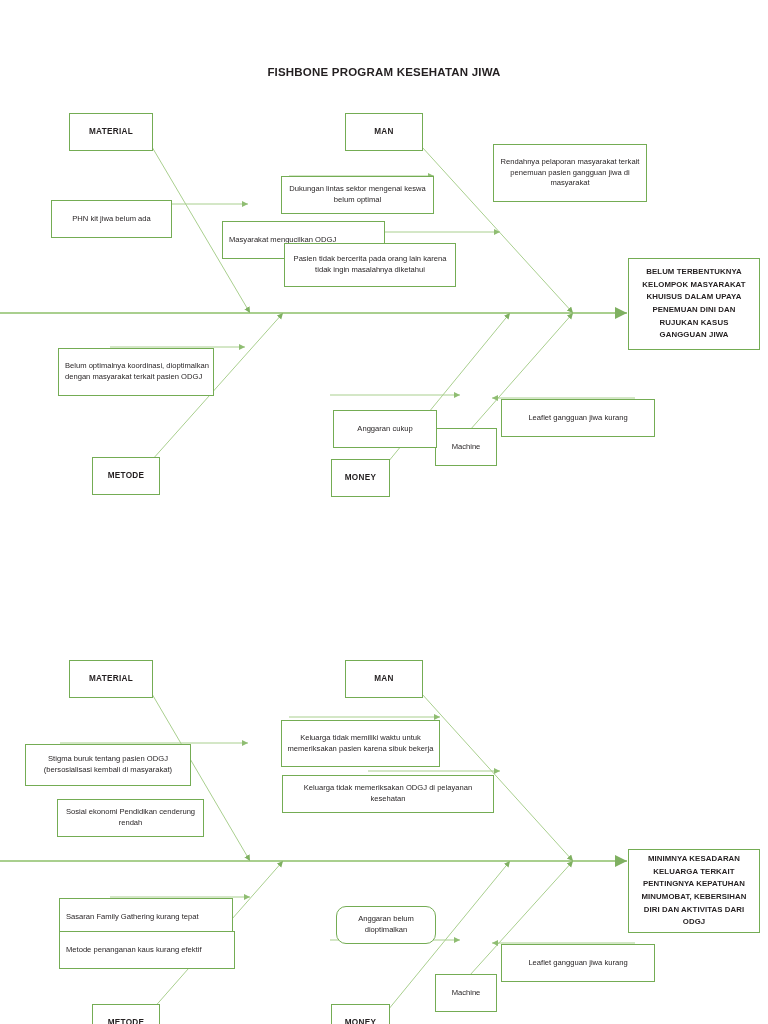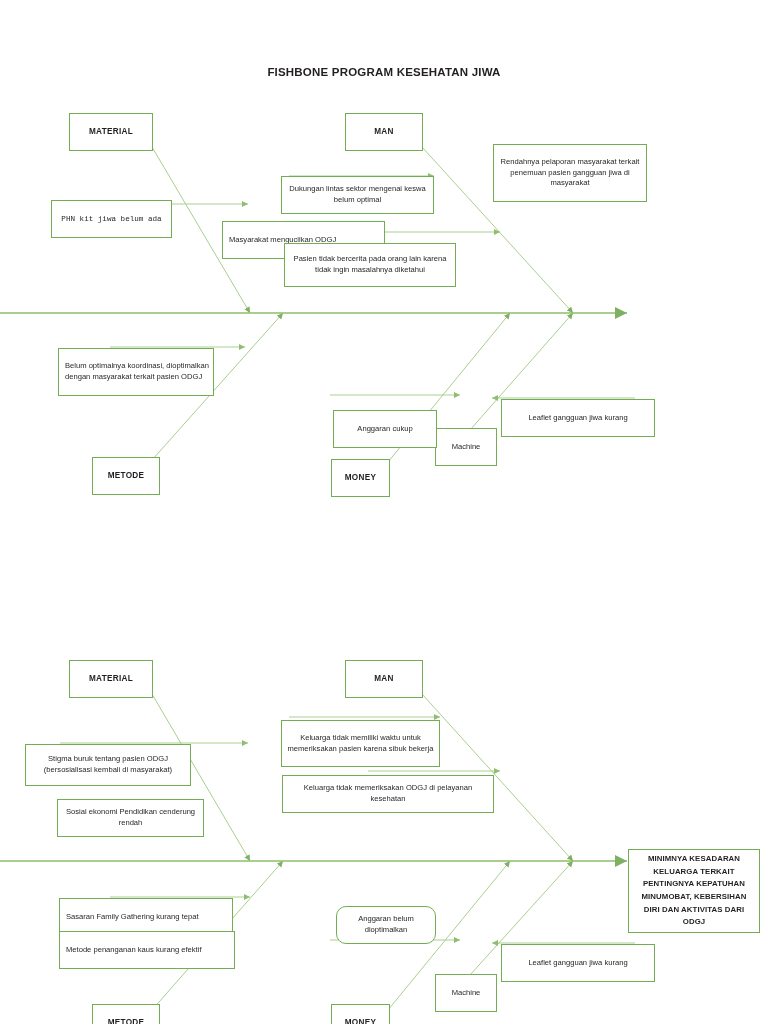--- a/index.html
+++ b/index.html
@@ -135,36 +135,44 @@
   <div class="box cat" style="left:69px; top:113px; width:84px; height:35px;">MATERIAL</div>
 
   <div class="box cat" style="left:345px; top:113px; width:78px; height:35px;">MAN</div>
 
   <div class="box cat" style="left:92px; top:457px; width:68px; height:25px;">METODE</div>
 
   <div class="box cat" style="left:331px; top:459px; width:59px; height:25px;">MONEY</div>
 
   <div class="box" style="left:435px; top:428px; width:62px; height:22px;">Machine</div>
 
-  <div class="box" style="left:51px; top:200px; width:121px; height:22px;font-family:Liberation Mono, monospace;">PHN kit jiwa belum ada</div>
+  <div class="box" style="left:51px; top:200px; width:121px; height:22px;">PHN kit jiwa belum ada</div>
 
   <div class="box" style="left:281px; top:176px; width:153px; height:37px;">Dukungan lintas sektor mengenai keswa belum optimal</div>
 
   <div class="box left-text" style="left:222px; top:221px; width:163px; height:21px;">Masyarakat mengucilkan ODGJ</div>
 
   <div class="box" style="left:284px; top:243px; width:172px; height:44px;">Pasien tidak bercerita pada orang lain karena tidak ingin masalahnya diketahui</div>
 
   <div class="box" style="left:493px; top:144px; width:154px; height:58px;">Rendahnya pelaporan masyarakat terkait penemuan pasien gangguan jiwa di masyarakat</div>
 
   <div class="box left-text" style="left:58px; top:348px; width:156px; height:48px;">Belum optimalnya koordinasi, dioptimalkan dengan masyarakat terkait pasien ODGJ</div>
 
   <div class="box" style="left:333px; top:370px; width:104px; height:24px;margin-top:40px;">Anggaran cukup</div>
 
   <div class="box" style="left:501px; top:399px; width:154px; height:22px;">Leaflet gangguan jiwa kurang</div>
 
+  <div class="box effect" style="left:628px; top:258px; width:132px; height:92px;">
+    <span>BELUM TERBENTUKNYA</span>
+    <span>KELOMPOK MASYARAKAT</span>
+    <span>KHUISUS DALAM UPAYA</span>
+    <span>PENEMUAN DINI DAN</span>
+    <span>RUJUKAN KASUS</span>
+    <span>GANGGUAN JIWA</span>
+  </div>
 
   <div class="box cat" style="left:69px; top:660px; width:84px; height:35px;">MATERIAL</div>
 
   <div class="box cat" style="left:345px; top:660px; width:78px; height:35px;">MAN</div>
 
   <div class="box cat" style="left:92px; top:1004px; width:68px; height:25px;">METODE</div>
 
   <div class="box cat" style="left:331px; top:1004px; width:59px; height:25px;">MONEY</div>
 
   <div class="box" style="left:435px; top:974px; width:62px; height:22px;">Machine</div>

